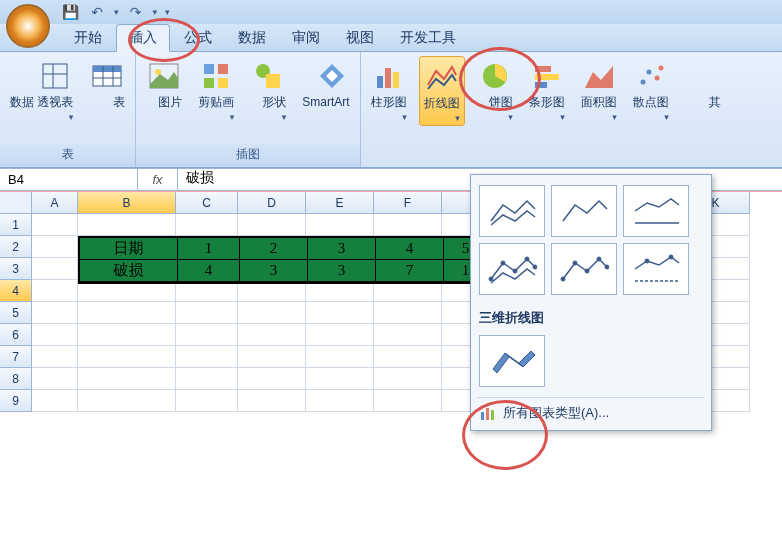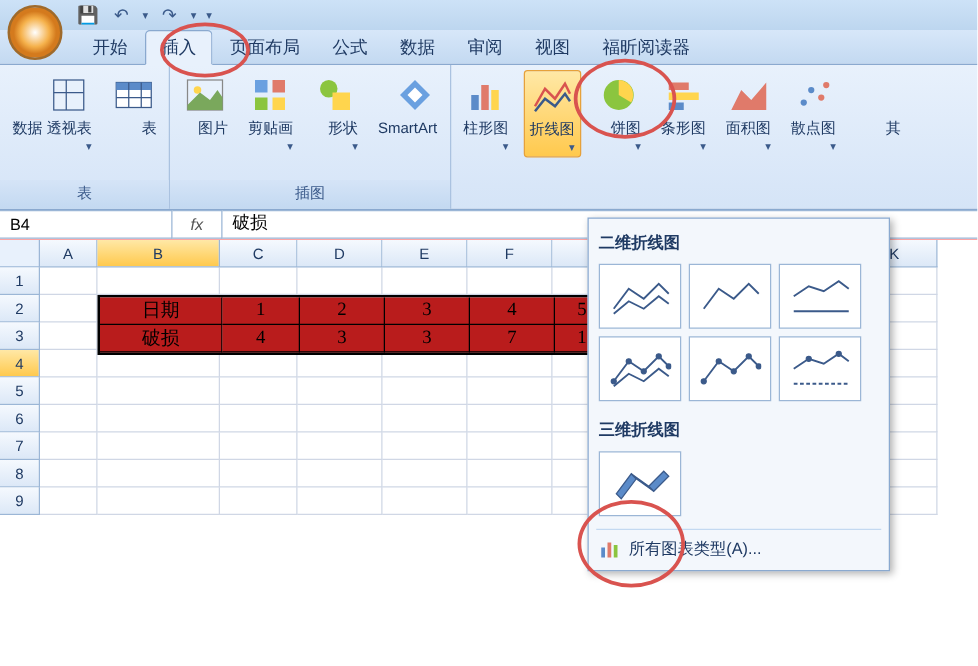--- a/index.html
+++ b/index.html
@@ -42,21 +42,21 @@
 .ch.selall { width:32px; background:#e8f1fc; }
 .ch.selcol { background:linear-gradient(#ffe8a6,#ffc94d); }
 .rh { width:32px; height:22px; }
 .rh.selrow { background:linear-gradient(#ffe8a6,#ffc94d); }
 .cells { position:absolute; left:32px; top:22px; }
 .cell { position:absolute; border-right:1px solid #d0d7e5; border-bottom:1px solid #d0d7e5; font-size:15px; font-family:SimSun; display:flex; align-items:center; justify-content:center; }
 
 
 .dtable { position:absolute; border:2px solid #000; }
 .dtable .drow { display:flex; }
-.dtable .dcell { width:68px; height:22px; border:1px solid #000; border-left:none; border-top:none; font-size:15px; font-family:SimSun; display:flex; align-items:center; justify-content:center; background:#b91c1c; }
+.dtable .dcell { width:68px; height:22px; border:1px solid #000; border-left:none; border-top:none; font-size:15px; font-family:SimSun; display:flex; align-items:center; justify-content:center; background:#15803d; }
 .dtable .drow:first-child .dcell { border-top:none; }
 .dtable .dcell:first-child { border-left:none; }
 .dtable .title { background:#8bc53f; color:#000; width:408px; border:none; }
 
 
 .chart-dd { position:absolute; left:470px; top:174px; width:242px; background:#f3f7fc; border:1px solid #8aa9cf; box-shadow:2px 2px 6px rgba(0,0,0,0.3); padding:6px; z-index:20; }
 .dd-head { font-size:13px; font-weight:bold; color:#1f3a63; padding:4px 2px; }
 .dd-grid { display:flex; flex-wrap:wrap; gap:6px; padding:4px 2px 10px; }
 .dd-item { width:66px; height:52px; background:#fff; border:1px solid #9bb6d6; display:flex; align-items:center; justify-content:center; cursor:pointer; }
 .dd-item svg { stroke:#3b5a8a; fill:none; }
@@ -78,26 +78,25 @@
     <span class="drop-arrow">▾</span>
     <div class="qat-item">↷</div>
     <span class="drop-arrow">▾</span>
     <span class="drop-arrow">▾</span>
   </div>
 </div>
 
 <div class="tabs">
   <div class="tab">开始</div>
   <div class="tab active">插入</div>
-  <div class="tab">页面布局</div>
   <div class="tab">公式</div>
   <div class="tab">数据</div>
   <div class="tab">审阅</div>
   <div class="tab">视图</div>
-  <div class="tab">福昕阅读器</div>
+  <div class="tab">开发工具</div>
 </div>
 
 <div class="ribbon">
   <div class="group">
     <div class="group-body">
       <div class="big-btn">
         <div class="icon">
             <svg width="32" height="32">
               <rect x="4" y="4" width="24" height="24" fill="#e8f1fc" stroke="#3b5a8a"></rect>
               <line x1="4" y1="14" x2="28" y2="14" stroke="#3b5a8a"></line>
@@ -393,21 +392,20 @@
       <div class="dcell" style="width:62px">4</div>
       <div class="dcell">3</div>
       <div class="dcell">3</div>
       <div class="dcell">7</div>
       <div class="dcell" style="width:44px">1</div>
     </div>
   </div>
 </div>
 
 <div class="chart-dd">
-  <div class="dd-head">二维折线图</div>
   <div class="dd-grid">
     <div class="dd-item">
         <svg width="50" height="36">
           <polyline points="4,28 16,12 28,20 40,8 48,16" stroke-width="1.5"></polyline>
           <polyline points="4,32 16,22 28,28 40,18 48,24" stroke-width="1.5"></polyline>
         </svg>
       </div>
     <div class="dd-item">
         <svg width="50" height="36">
           <polyline points="4,28 16,12 28,20 40,8 48,16" stroke-width="1.5"></polyline>

